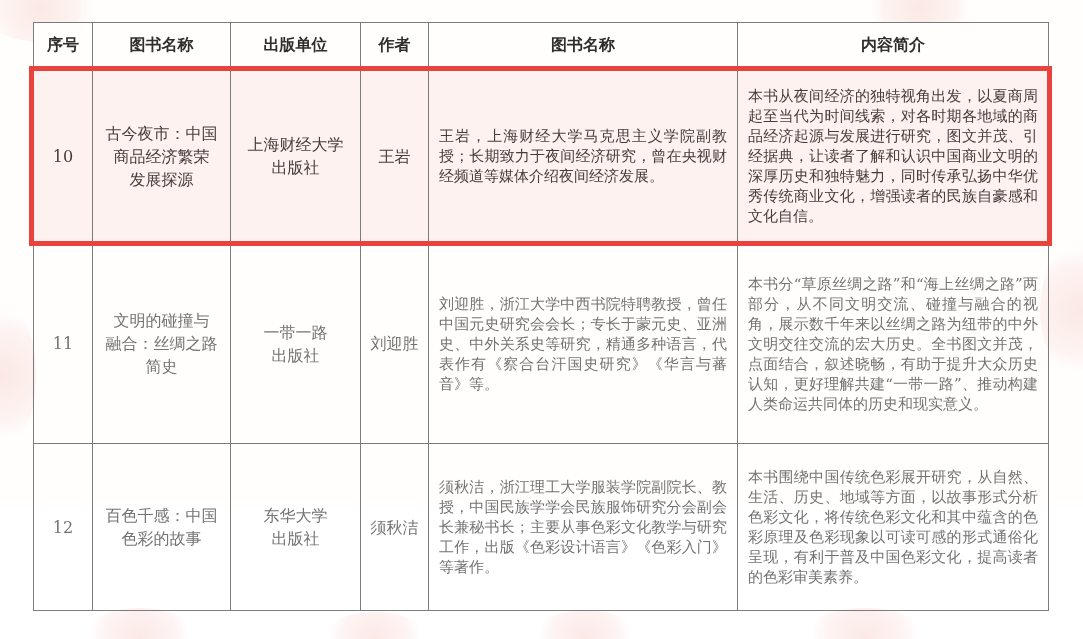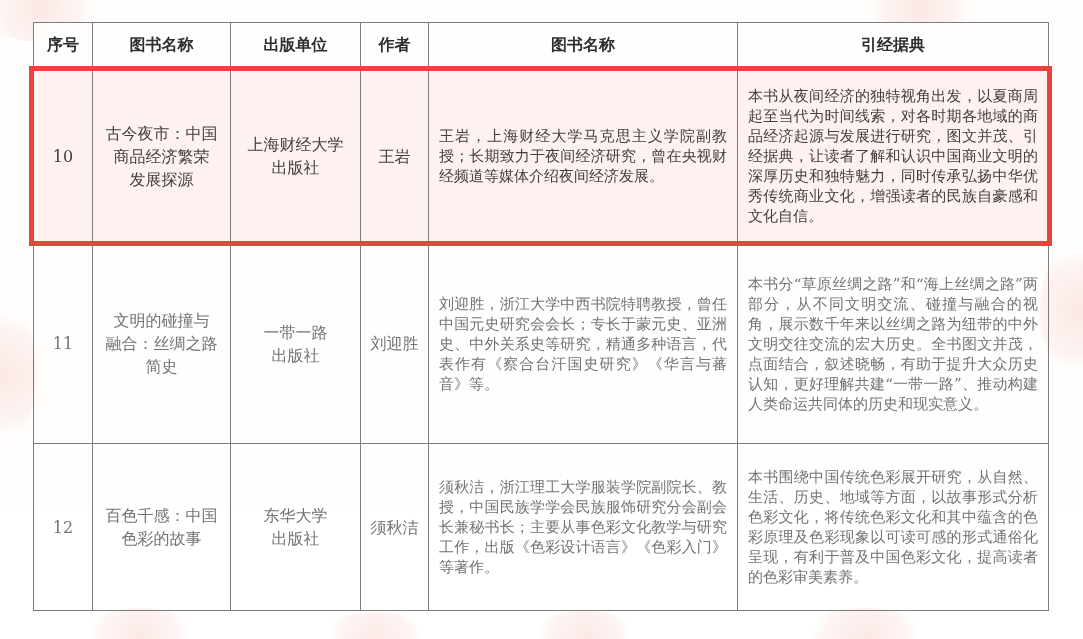--- a/index.html
+++ b/index.html
@@ -109,21 +109,21 @@
           <col class="c5">
           <col class="c6">
       </colgroup>
       <thead>
         <tr>
           <th>序号</th>
           <th>图书名称</th>
           <th>出版单位</th>
           <th>作者</th>
           <th>图书名称</th>
-          <th>引经据典</th>
+          <th>内容简介</th>
         </tr>
       </thead>
       <tbody>
         <tr class="r10 hl">
           <td class="center">10</td>
           <td class="center">古今夜市：中国
 商品经济繁荣
 发展探源</td>
           <td class="center">上海财经大学
 出版社</td>

